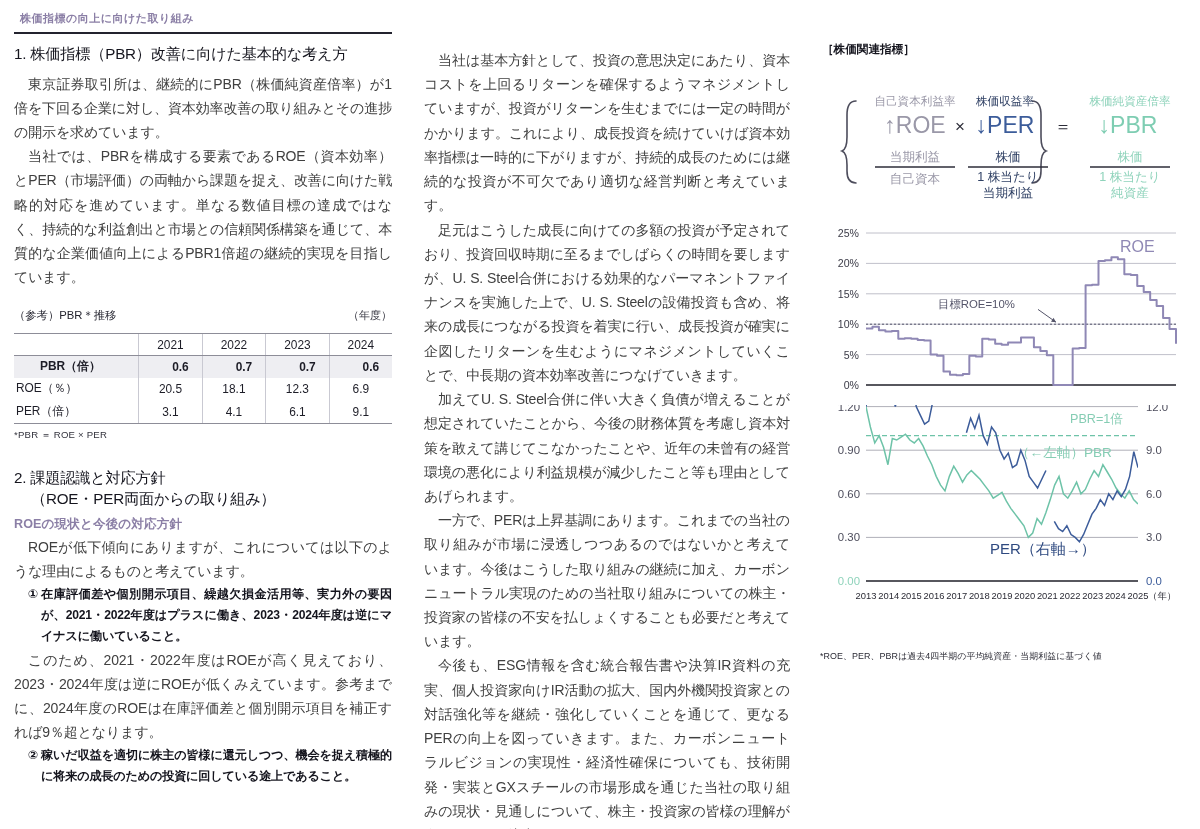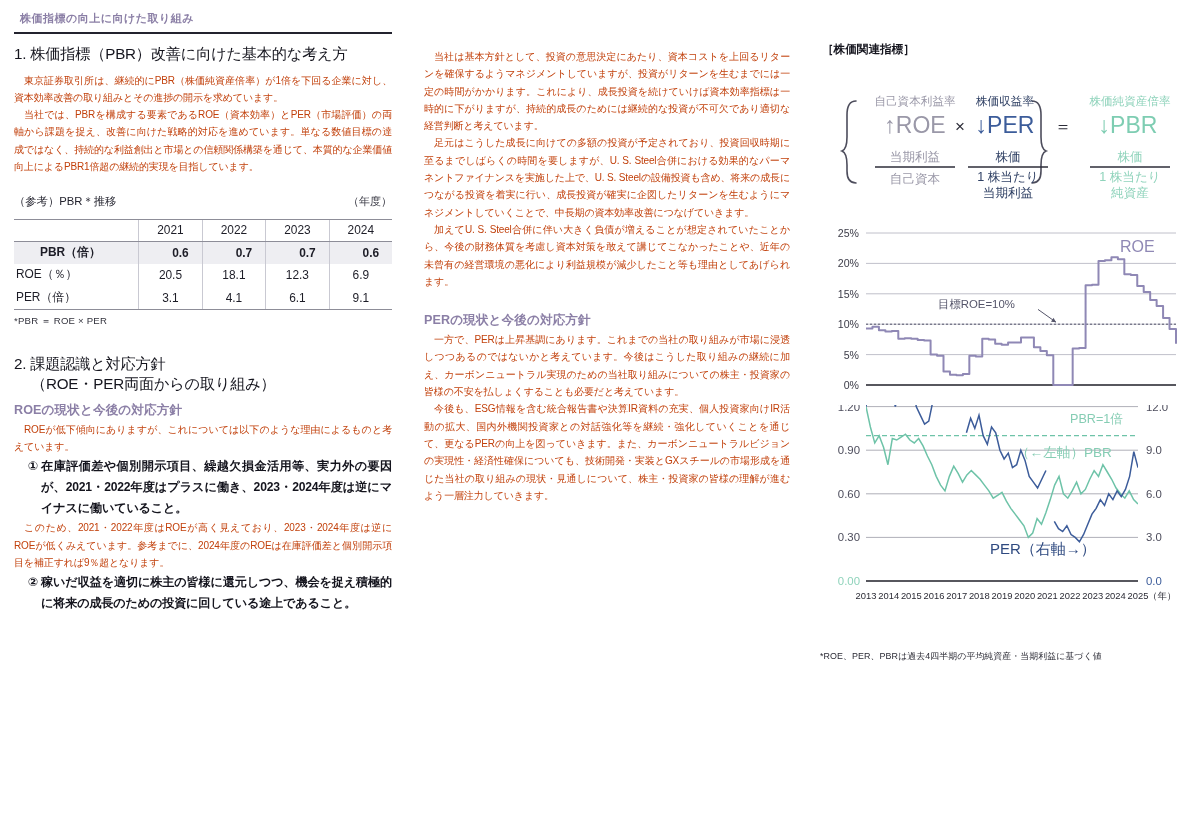--- a/index.html
+++ b/index.html
@@ -31,23 +31,23 @@
     margin:0 0 7px 0;letter-spacing:-.2px;line-height:1.35;
   }
   h2.sec .ind{display:block;padding-left:17px;}
   h3.sub{
     font-size:12.6px;font-weight:700;color:#8b7fa6;
     margin:2px 0 2px 0;letter-spacing:.1px;
   }
 
   
   p.body{
-    font-size:10px;line-height:1.73;margin:0 0 0 0;
+    font-size:14px;line-height:1.73;margin:0 0 0 0;
     text-align:justify;text-justify:inter-ideograph;
-    color:#c2410c;letter-spacing:-.15px;
+    color:#404040;letter-spacing:-.15px;
   }
   p.body.ind{text-indent:1em;}
   .numitem{
     display:flex;gap:3px;font-size:12.15px;line-height:1.73;
     font-weight:700;color:#14141d;margin-top:1px;letter-spacing:-.2px;
     padding-left:14px;
   }
   .numitem .marker{flex:0 0 auto;}
   .numitem .txt{flex:1 1 auto;text-align:justify;text-justify:inter-ideograph;}
 
@@ -148,21 +148,20 @@
       <span class="txt">稼いだ収益を適切に株主の皆様に還元しつつ、機会を捉え積極的に将来の成長のための投資に回している途上であること。</span>
     </div>
   </div>
 
   <div class="col col-mid">
     <div style="height:48px"></div>
     <p class="body ind">当社は基本方針として、投資の意思決定にあたり、資本コストを上回るリターンを確保するようマネジメントしていますが、投資がリターンを生むまでには一定の時間がかかります。これにより、成長投資を続けていけば資本効率指標は一時的に下がりますが、持続的成長のためには継続的な投資が不可欠であり適切な経営判断と考えています。</p>
     <p class="body ind">足元はこうした成長に向けての多額の投資が予定されており、投資回収時期に至るまでしばらくの時間を要しますが、U. S. Steel合併における効果的なパーマネントファイナンスを実施した上で、U. S. Steelの設備投資も含め、将来の成長につながる投資を着実に行い、成長投資が確実に企図したリターンを生むようにマネジメントしていくことで、中長期の資本効率改善につなげていきます。</p>
     <p class="body ind">加えてU. S. Steel合併に伴い大きく負債が増えることが想定されていたことから、今後の財務体質を考慮し資本対策を敢えて講じてこなかったことや、近年の未曾有の経営環境の悪化により利益規模が減少したこと等も理由としてあげられます。</p>
 
-    <h3 class="sub" style="margin-top:22px">PERの現状と今後の対応方針</h3>
     <p class="body ind">一方で、PERは上昇基調にあります。これまでの当社の取り組みが市場に浸透しつつあるのではないかと考えています。今後はこうした取り組みの継続に加え、カーボンニュートラル実現のための当社取り組みについての株主・投資家の皆様の不安を払しょくすることも必要だと考えています。</p>
     <p class="body ind">今後も、ESG情報を含む統合報告書や決算IR資料の充実、個人投資家向けIR活動の拡大、国内外機関投資家との対話強化等を継続・強化していくことを通じて、更なるPERの向上を図っていきます。また、カーボンニュートラルビジョンの実現性・経済性確保についても、技術開発・実装とGXスチールの市場形成を通じた当社の取り組みの現状・見通しについて、株主・投資家の皆様の理解が進むよう一層注力していきます。</p>
   </div>
 
   <div class="col col-right">
 
     <div class="panel-title">［株価関連指標］</div>
 
     <div class="formula">
       <svg width="372" height="140" viewBox="0 0 372 140" xmlns="http://www.w3.org/2000/svg">

